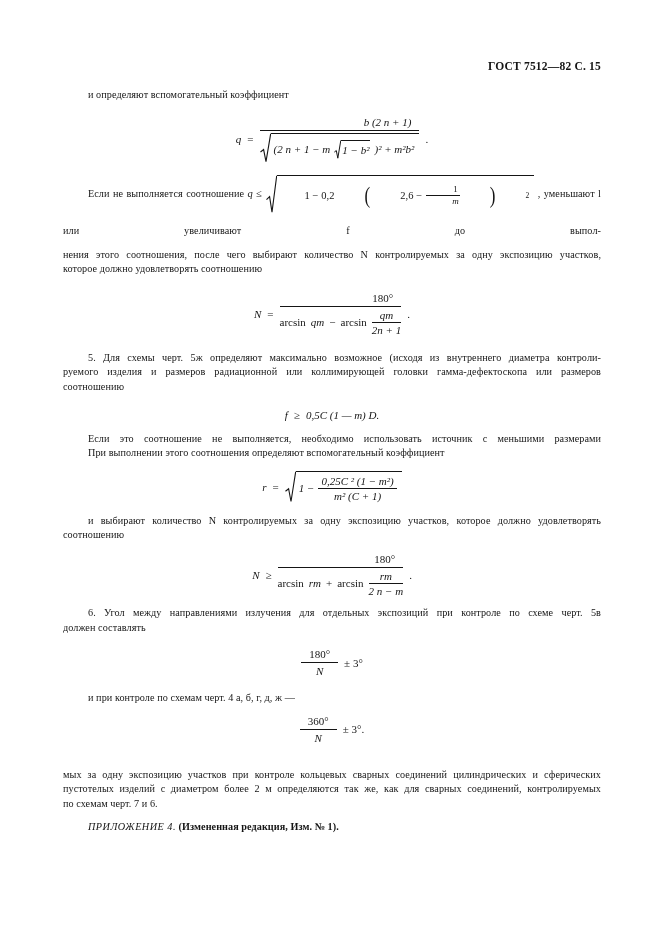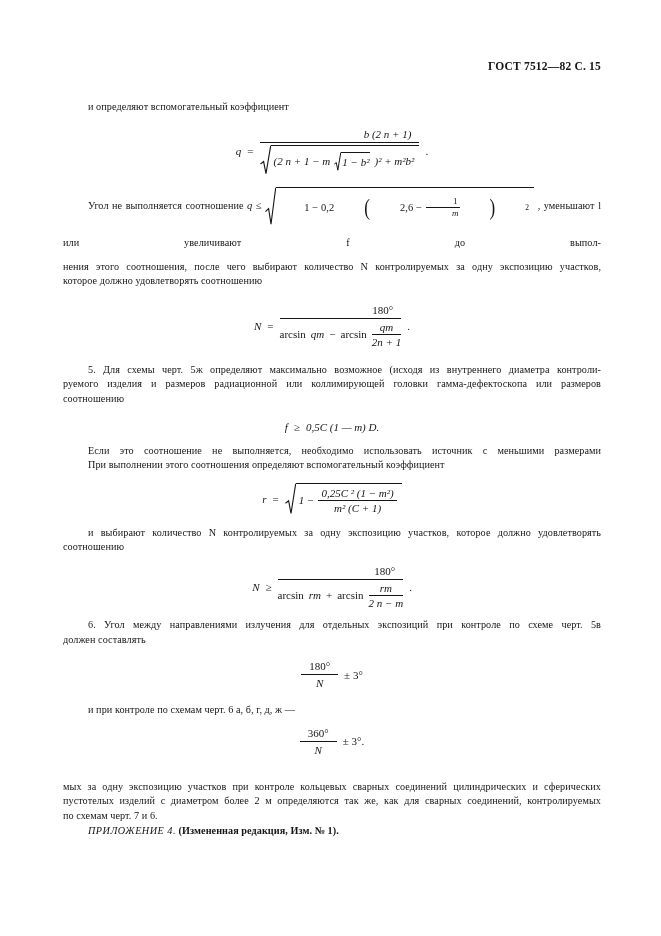--- a/index.html
+++ b/index.html
@@ -7,21 +7,21 @@
   body {
     width: 661px; height: 936px;
     font-family: "Liberation Serif", serif;
     color: #151515;
     overflow: hidden;
   }
   .page { padding: 60px 60px 0 63px; }
 
   .hdr {
     font-weight: 700; font-size: 11.5px; text-align: right;
-    letter-spacing: 0.2px; margin-bottom: 28px;
+    letter-spacing: 0.2px; margin-bottom: 16px;
   }
 
   .txt { font-size: 10.2px; line-height: 14.6px; letter-spacing: 0.06px; }
   .j  { text-align: justify; text-align-last: justify; }
   .lft { text-align: left; text-align-last: left; }
   .ind { text-indent: 25px; }
 
   
   .formula {
     display: flex; justify-content: center; align-items: center;
@@ -69,21 +69,21 @@
   sup { font-size: 7.5px; font-style: normal; vertical-align: super; }
 
   .ifrac { display: inline-flex; flex-direction: column; align-items: center; font-size: 9px; line-height: 1.2; vertical-align: middle; }
   .ifrac .fn { align-self: stretch; text-align: center; border-bottom: 1px solid #151515; padding: 0 2px; font-style: normal; }
   .ifrac .fd { font-style: italic; }
 
   .tallline { line-height: 34px; }
   .inline-math { font-size: 10.5px; }
   .var { font-style: italic; }
 
-  .appx { margin-top: 0; }
+  .appx { margin-top: 8px; }
   .appx .ttl { font-style: italic; letter-spacing: 0.5px; }
   .appx .nte { font-weight: 700; }
 </style>
 </head>
 <body>
 
 <div class="page">
 
   <div class="hdr">ГОСТ 7512—82 С. 15</div>
 
@@ -113,21 +113,21 @@
             </span>
             <span>)² + m²b²</span>
           </span>
         </span>
       </span>
     </span>
     <span class="rm">.</span>
   </div>
 
   <div class="txt j ind tallline">
-    <span>Угол не выполняется соотношение</span>
+    <span>Если не выполняется соотношение</span>
     <span class="var inline-math">q</span>
     <span class="inline-math">≤</span>
     <span class="sqrt inline-math">
       <span class="sqrt-sign">
         <svg viewBox="0 0 11 30" preserveAspectRatio="none">
             <path d="M0.5 19 L3.6 16.6 L6 28.6 L10.7 0.6" fill="none" stroke="#151515" stroke-width="1.1" vector-effect="non-scaling-stroke"></path>
           </svg>
       </span>
       <span class="sqrt-body">
         <span>1 − 0,2</span>
@@ -223,21 +223,21 @@
   <div class="txt lft">должен составлять</div>
 
   <div class="formula f-a1">
     <span class="frac">
       <span class="num rm">180°</span>
       <span class="den var">N</span>
     </span>
     <span class="rm">±  3°</span>
   </div>
 
-  <div class="txt lft ind">и при контроле по схемам черт. 6 а, б, г, д, ж  —</div>
+  <div class="txt lft ind">и при контроле по схемам черт. 4 а, б, г, д, ж  —</div>
 
   <div class="formula f-a2">
     <span class="frac">
       <span class="num rm">360°</span>
       <span class="den var">N</span>
     </span>
     <span class="rm">±  3°.</span>
   </div>
 
   <div class="txt j">мых за одну экспозицию участков при контроле кольцевых сварных соединений цилиндрических и сферических</div>

